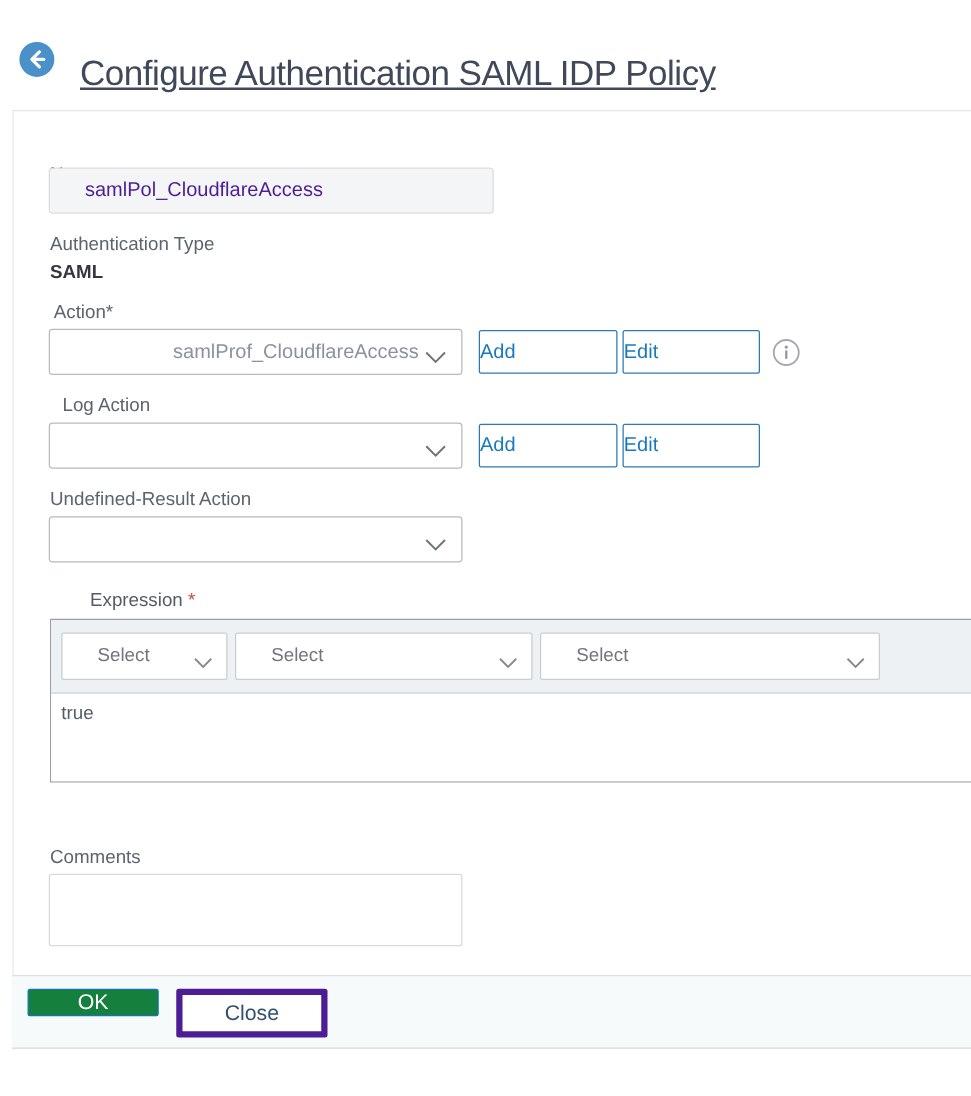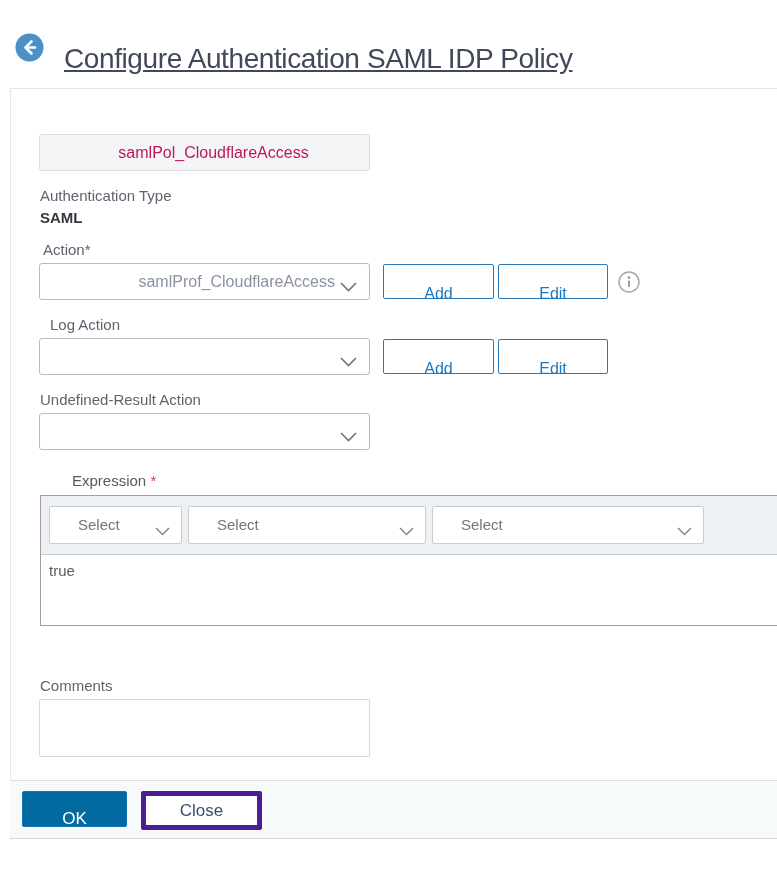--- a/index.html
+++ b/index.html
@@ -14,38 +14,38 @@
     color:#404859;letter-spacing:-0.4px;white-space:nowrap;text-decoration:underline;
   }
   
   .panel{
     position:absolute;left:10px;top:88px;width:767px;height:751px;
     border-top:1px solid #e2e5e8;border-left:1px solid #e7eaec;background:#fff;
   }
   .field-label{position:absolute;font-size:15px;color:#5c646e;white-space:nowrap;}
   .static-value{position:absolute;font-size:15px;font-weight:bold;color:#33383e;}
   .text-input-disabled{
-    position:absolute;box-sizing:border-box;width:331px;height:37px;
+    position:absolute;box-sizing:border-box;width:356px;height:37px;
     background:#f3f5f6;border:1px solid #dadde0;border-radius:3px;
-    font-size:16px;color:#be185d;line-height:35px;padding:0 10px 0 28px;
-    white-space:nowrap;overflow:hidden;text-align:center;
+    font-size:16px;color:#4c1d95;line-height:35px;padding:0 10px 0 28px;
+    white-space:nowrap;overflow:hidden;
   }
   .combo{
     position:absolute;box-sizing:border-box;width:331px;height:37px;background:#fff;
     border:1px solid #b5bbc1;border-radius:3px;cursor:pointer;
   }
   .combo .combo-value{
     display:block;font-size:16px;color:#8a92a0;line-height:35px;
     padding:0 34px 0 28px;white-space:nowrap;overflow:hidden;
   }
   .combo .chev{position:absolute;right:12px;top:14px;}
   .btn-outline-blue{
     position:absolute;box-sizing:border-box;width:111px;height:35px;background:#fff;
     border:1px solid #2a7ab9;border-radius:2px;color:#1879c0;font-size:16px;
-    font-family:"Liberation Sans",sans-serif;cursor:pointer;text-align:center;line-height:33px;padding:12px;
+    font-family:"Liberation Sans",sans-serif;cursor:pointer;text-align:left;line-height:33px;padding:0;
   }
   .info-wrap{position:absolute;width:22px;height:22px;cursor:pointer;}
   
   .expr-box{
     position:absolute;left:29px;right:-3px;top:406px;height:131px;
     border:1px solid #9aa0a5;background:#fff;box-sizing:border-box;
   }
   .expr-toolbar{
     position:absolute;left:0;right:0;top:0;height:58px;background:#edf1f3;
     border-bottom:1px solid #c6cbd0;
@@ -67,23 +67,23 @@
     position:absolute;left:28px;top:610px;width:331px;height:58px;box-sizing:border-box;
     border:1px solid #d6dadd;border-radius:2px;resize:none;outline:none;background:#fff;
     font-family:"Liberation Sans",sans-serif;font-size:15px;color:#555d66;padding:6px 8px;
   }
   
   .footer{
     position:absolute;left:10px;top:780px;width:767px;height:57px;background:#f7fafb;
     border-top:1px solid #dadfe2;border-bottom:1px solid #d5dadd;
   }
   .btn-primary{
-    position:absolute;left:12px;top:10px;width:105px;height:22px;background:#0369a1;
+    position:absolute;left:12px;top:10px;width:105px;height:22px;background:#15803d;
     border:1px solid #1374bc;border-radius:2px;color:#ffffff;font-size:17px;
-    font-family:"Liberation Sans",sans-serif;cursor:pointer;padding:17px;
+    font-family:"Liberation Sans",sans-serif;cursor:pointer;padding:0;
   }
   .btn-secondary{
     position:absolute;left:131px;top:10px;width:121px;height:39px;background:#ffffff;
     border:5px solid #4c1d95;border-radius:2px;color:#33516f;font-size:17px;
     font-family:"Liberation Sans",sans-serif;cursor:pointer;padding:0;
   }
   .req{color:#d1493f;}
 </style>
 </head>
 <body>

